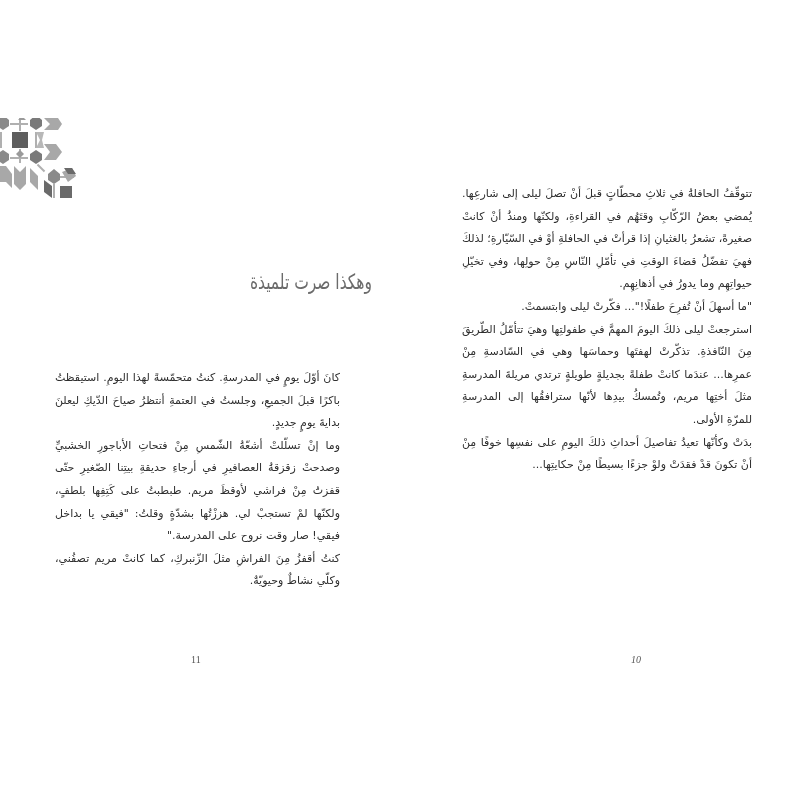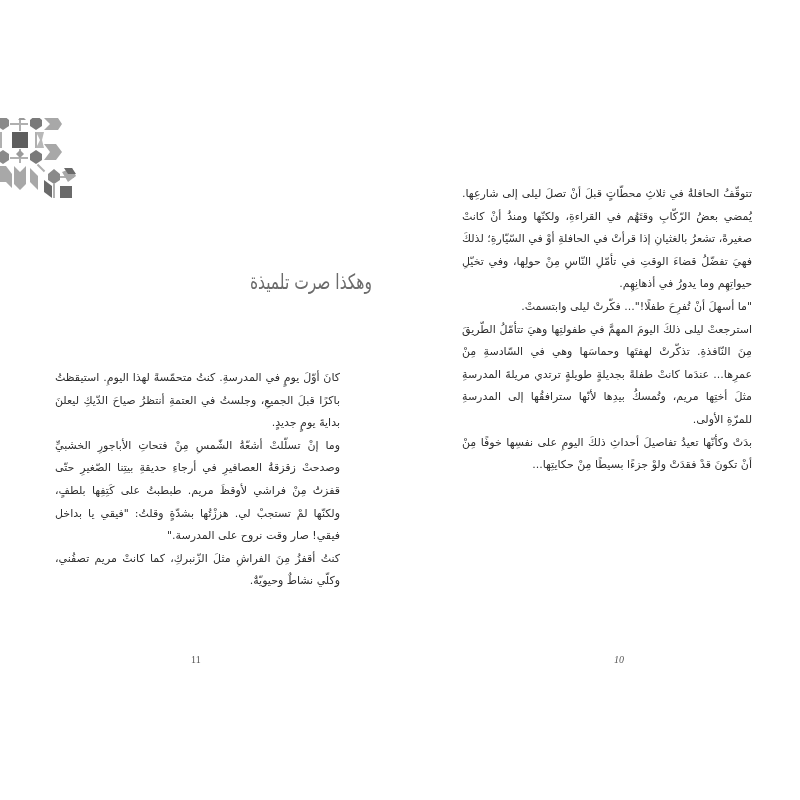--- a/index.html
+++ b/index.html
@@ -78,21 +78,21 @@
 
     .page-number {
       position: absolute;
       top: 642px;
       font-family: "Liberation Serif", serif;
       font-size: 10px;
       color: #555555;
       margin-top: 12px;
     }
     .pn-left { left: 191px; }
-    .pn-right { left: 614px; font-style: italic; }
+    .pn-right { left: 631px; font-style: italic; }
   </style>
 </head>
 <body>
 
 <div class="spread">
 
   <div class="page page-left">
 
     <svg class="ornament" viewBox="0 0 82 84" xmlns="http://www.w3.org/2000/svg">
 

